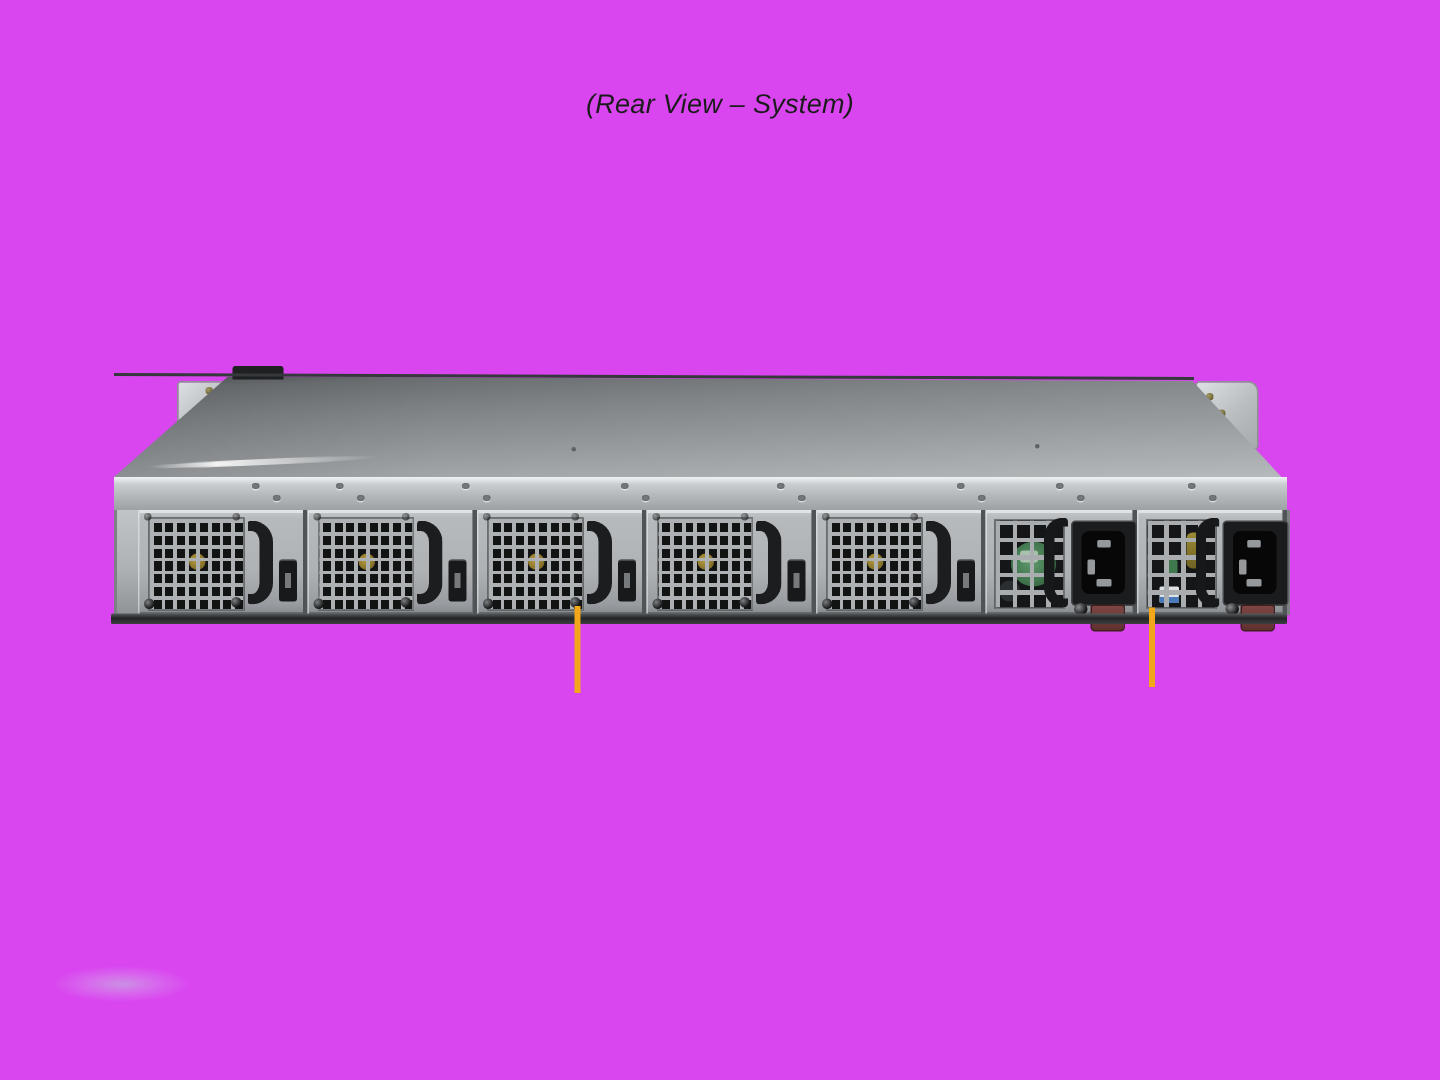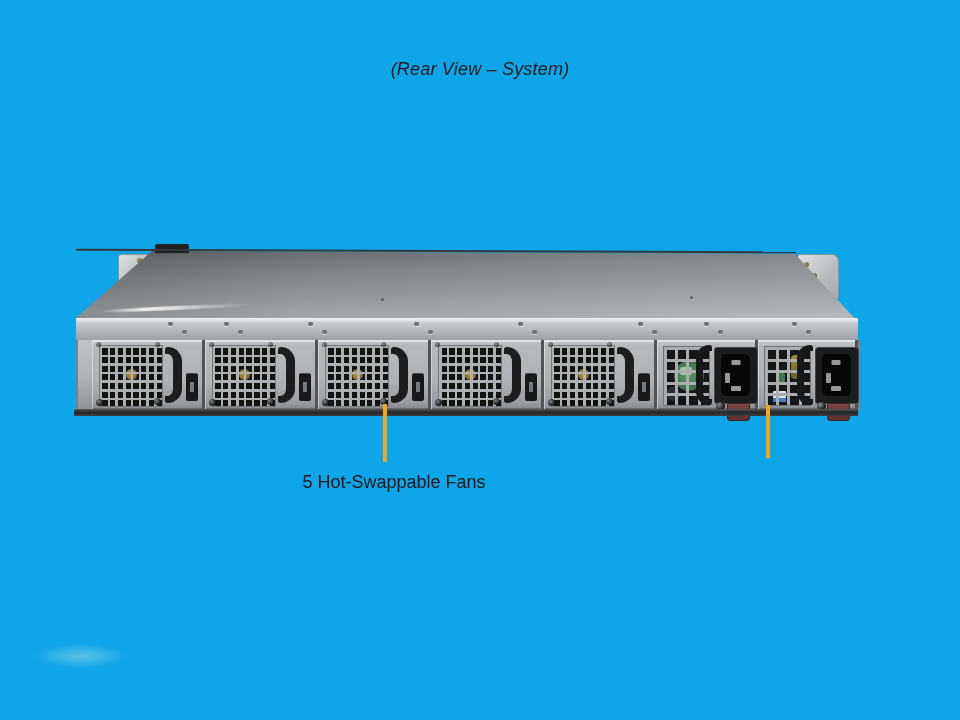--- a/index.html
+++ b/index.html
@@ -1,17 +1,17 @@
 <!DOCTYPE html>
 <html style="--callout-line: #F2A71B; --chassis-silver: #B2B6B8; --latch-maroon: #6E3C3C;"><head>
 <meta charset="utf-8">
 <style>
   html,body{margin:0;padding:0;background:#ffffff;}
   body{width:960px;height:720px;overflow:hidden;font-family:"Liberation Sans",sans-serif;}
-  .stage{position:relative;width:960px;height:720px;background:#0ea5e9;}
+  .stage{position:relative;width:960px;height:720px;background:#d946ef;}
 
   
   .title{position:absolute;left:0;top:59px;width:960px;text-align:center;
          font-size:18px;font-style:italic;color:#1b1b1b;letter-spacing:.2px;}
   .callout-label{position:absolute;font-size:18px;color:#161616;text-align:center;line-height:22px;}
   .label-fans{left:394px;top:471px;transform:translateX(-50%);white-space:nowrap;}
   .label-psu{left:772px;top:471px;transform:translateX(-50%);white-space:nowrap;}
 
   
   .callout-line{position:absolute;width:4px;background:var(--callout-line,#F2A71B);z-index:20;}
@@ -267,17 +267,16 @@
   </div>
         </div>
     </div>
 
     <div class="bottom-edge"></div>
   </div>
 
   <i class="callout-line line-fans"></i>
   <i class="callout-line line-psu"></i>
 
-  <div class="callout-label label-fans">5 Hot-Swappable Fans</div>
 
 
   <i class="smudge"></i>
 </div>
 
 </body></html>

